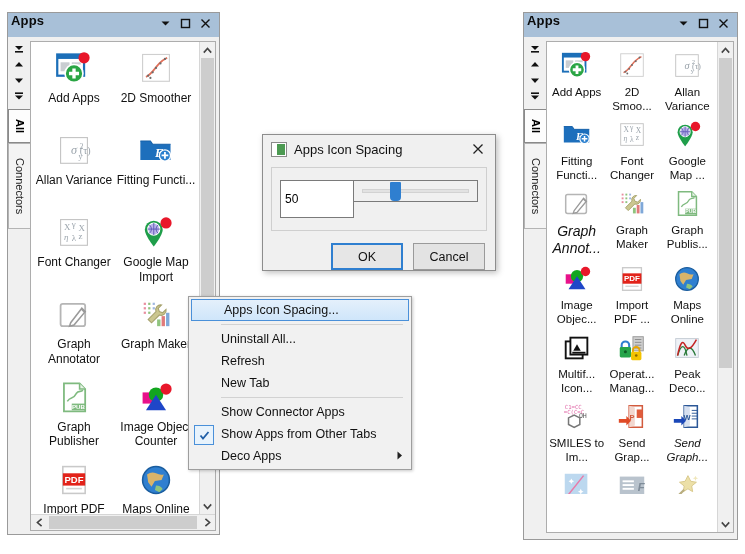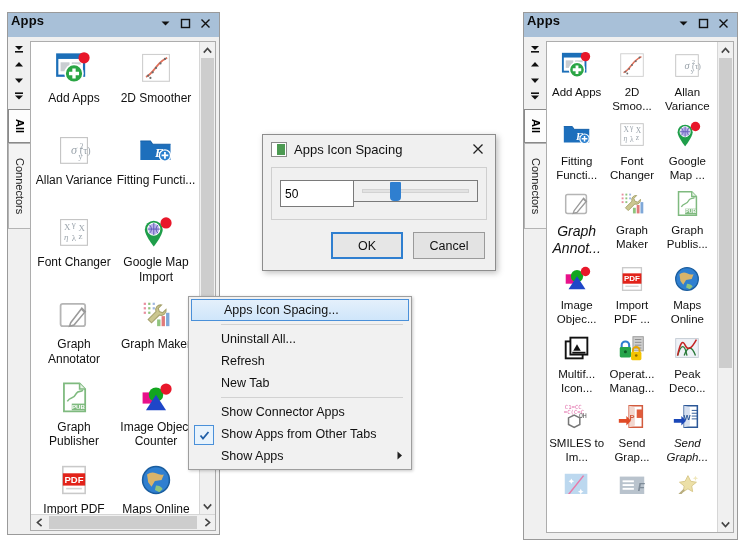--- a/index.html
+++ b/index.html
@@ -56,21 +56,21 @@
   
   .dialog{position:absolute;background:#f0f0f0;border:1px solid #8d8d8d;box-sizing:border-box;
           box-shadow:2px 2px 6px rgba(0,0,0,.25);}
   .dlg-title{height:28px;display:flex;align-items:center;padding:0 4px 0 8px;background:#f0f0f0;}
   .dlg-title .dt{flex:1;font-size:13px;color:#111;margin-left:7px;}
   .dlg-ico{width:14px;height:13px;background:#fff;border:1px solid #8a8a8a;position:relative;}
   .dlg-ico:after{content:"";position:absolute;left:5px;top:1px;right:1px;bottom:1px;background:#4c9a52;}
   .dlg-close{width:26px;height:22px;display:flex;align-items:center;justify-content:center;}
   .dlg-body{margin:4px 8px 0 8px;border:1px solid #cfcfcf;background:#f0f0f0;padding:12px 8px;}
   .spin-row{display:flex;align-items:stretch;}
-  .spin{width:74px;height:27px;border:1px solid #7a7a7a;background:#fff;font-size:12px;
+  .spin{width:74px;height:38px;border:1px solid #7a7a7a;background:#fff;font-size:12px;
         display:flex;align-items:center;padding-left:4px;box-sizing:border-box;color:#000;}
   .slider-box{flex:1;border:1px solid #7a7a7a;border-left:none;background:#f0f0f0;height:22px;
               display:flex;align-items:center;padding:0 8px;box-sizing:border-box;}
   .strack{flex:1;height:4px;background:#e2e2e2;border:1px solid #d2d2d2;position:relative;box-sizing:border-box;}
   .sthumb{position:absolute;width:11px;height:19px;background:#2f7fd0;top:-8px;border-radius:1px 1px 4px 4px;}
   .dlg-btns{display:flex;justify-content:flex-end;gap:10px;padding:12px 10px 10px 0;}
   .btn{min-width:72px;height:27px;border:1px solid #9a9a9a;background:#e3e3e3;font-size:12.5px;
        display:flex;align-items:center;justify-content:center;box-sizing:border-box;color:#111;}
   .btn.def{border:2px solid #2f7fd0;background:#e6e6e6;}
 </style>
@@ -696,21 +696,21 @@
     </div>
     <div class="mi">
       <span class="mcheck">
         <svg width="11" height="11" viewBox="0 0 11 11">
           <path d="M1.5 5.5 L4 8.5 L9.5 2" stroke="#1f5fa8" stroke-width="1.8" fill="none"></path>
         </svg>
       </span>
       <span>Show Apps from Other Tabs</span>
     </div>
     <div class="mi">
-      <span>Show Apps</span>
+      <span>Deco Apps</span>
       <span class="msub"><svg width="6" height="9" viewBox="0 0 6 9">
           <path d="M0.5 0.5 L5 4.5 L0.5 8.5 Z" fill="#222"></path>
         </svg></span>
     </div>
   </div>
 
 <div class="dialog" style="left:262px;top:134px;width:234px;height:137px;">
   <div class="dlg-title">
     <span class="dlg-ico"></span>
     <span class="dt">Apps Icon Spacing</span>

